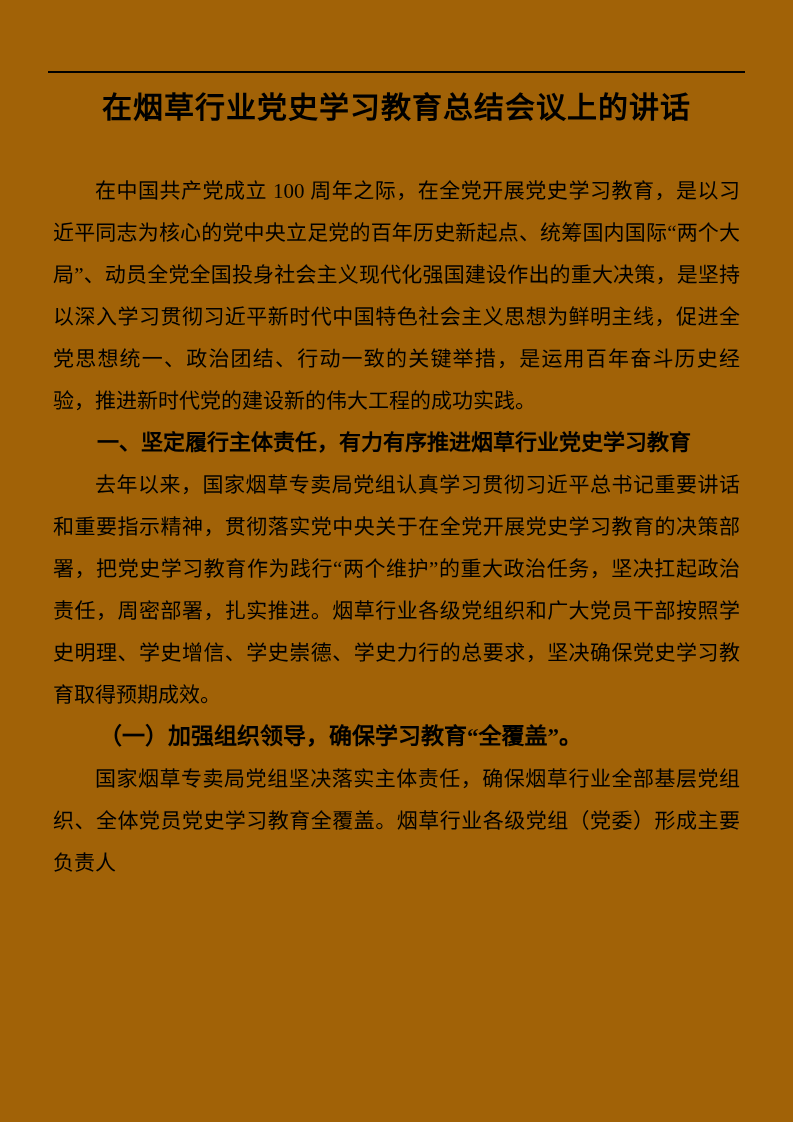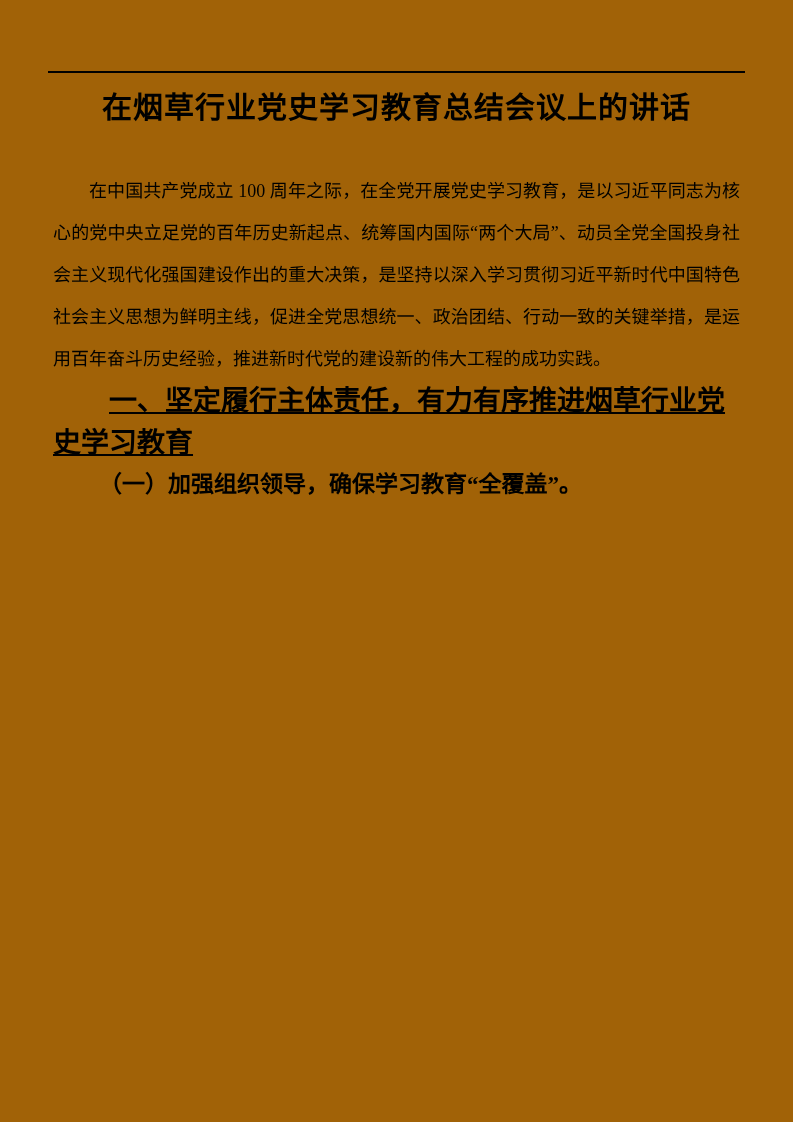--- a/index.html
+++ b/index.html
@@ -28,50 +28,51 @@
   .doc-title {
     font-family: "Liberation Sans", "DejaVu Sans", sans-serif;
     font-weight: bold;
     font-size: 30px;
     line-height: 44px;
     text-align: center;
     margin: 13px 0 0 0;
     letter-spacing: 1px;
   }
   .body-para {
-    font-size: 18px;
+    font-size: 21px;
     line-height: 42px;
     text-align: justify;
     text-indent: 2em;
     margin: 0;
     word-break: break-all;
   }
   .body-para.first {
     margin-top: 40px;
   }
   .section-heading {
     font-family: "Liberation Sans", "DejaVu Sans", sans-serif;
     font-weight: bold;
-    font-size: 28px;
+    font-size: 22px;
     line-height: 42px;
     text-indent: 2em;
     margin: 0;
-    text-decoration: underline;
   }
   .sub-heading {
     font-family: "Liberation Serif", "DejaVu Serif", serif;
     font-weight: bold;
     font-size: 23px;
     line-height: 42px;
     text-indent: 2em;
     margin: 0;
   }
 </style>
 </head>
 <body>
 
 <div class="page">
   <hr class="top-rule">
   <h1 class="doc-title">在烟草行业党史学习教育总结会议上的讲话</h1>
   <p class="body-para first">在中国共产党成立 100 周年之际，在全党开展党史学习教育，是以习近平同志为核心的党中央立足党的百年历史新起点、统筹国内国际“两个大局”、动员全党全国投身社会主义现代化强国建设作出的重大决策，是坚持以深入学习贯彻习近平新时代中国特色社会主义思想为鲜明主线，促进全党思想统一、政治团结、行动一致的关键举措，是运用百年奋斗历史经验，推进新时代党的建设新的伟大工程的成功实践。</p>
   <h2 class="section-heading">一、坚定履行主体责任，有力有序推进烟草行业党史学习教育</h2>
+  <p class="body-para">去年以来，国家烟草专卖局党组认真学习贯彻习近平总书记重要讲话和重要指示精神，贯彻落实党中央关于在全党开展党史学习教育的决策部署，把党史学习教育作为践行“两个维护”的重大政治任务，坚决扛起政治责任，周密部署，扎实推进。烟草行业各级党组织和广大党员干部按照学史明理、学史增信、学史崇德、学史力行的总要求，坚决确保党史学习教育取得预期成效。</p>
   <h3 class="sub-heading">（一）加强组织领导，确保学习教育“全覆盖”。</h3>
+  <p class="body-para">国家烟草专卖局党组坚决落实主体责任，确保烟草行业全部基层党组织、全体党员党史学习教育全覆盖。烟草行业各级党组（党委）形成主要负责人</p>
 </div>
 
 </body></html>

